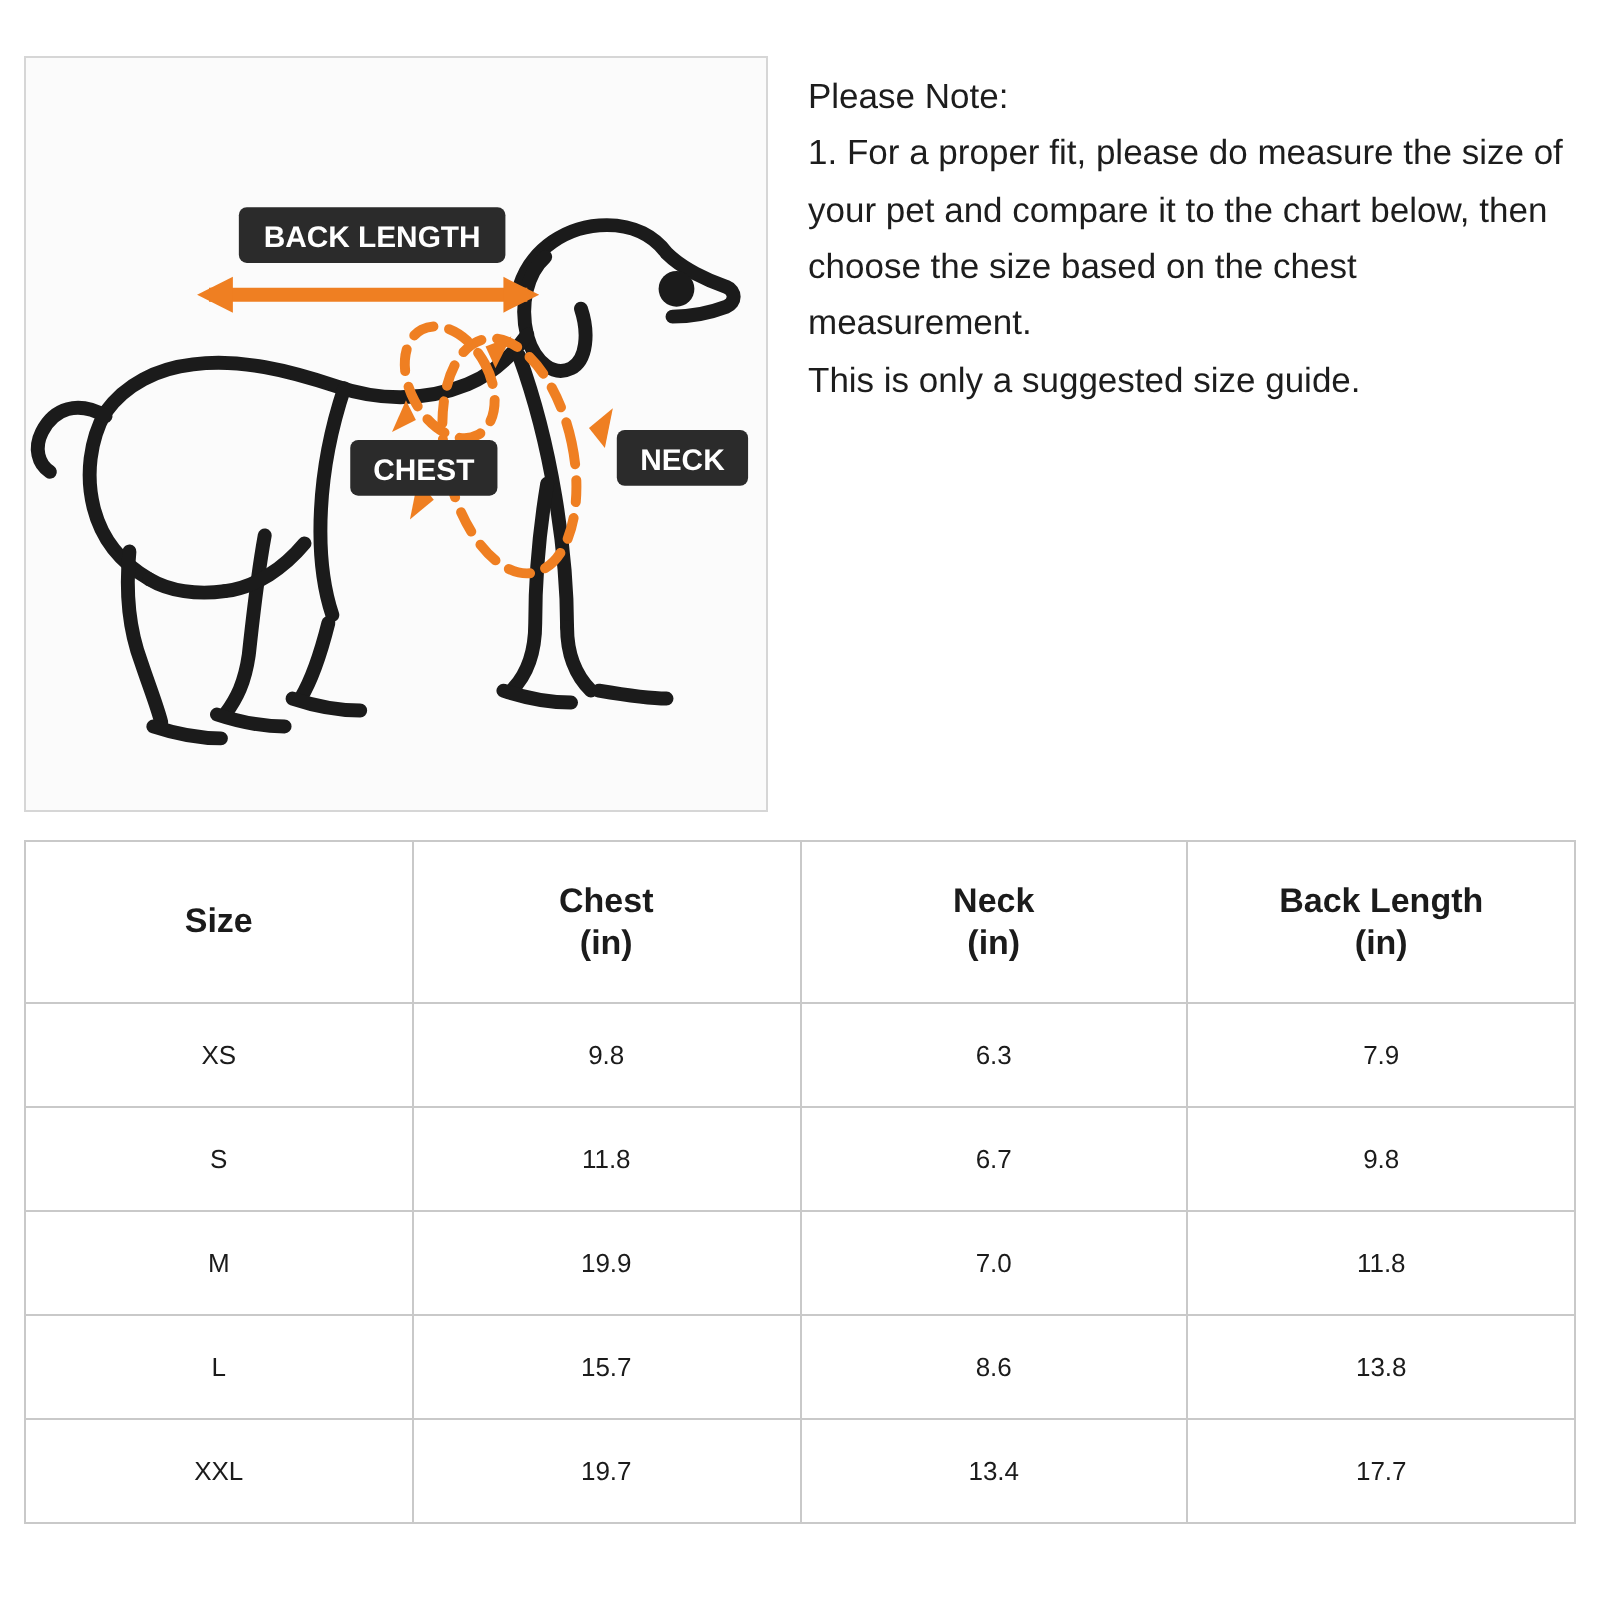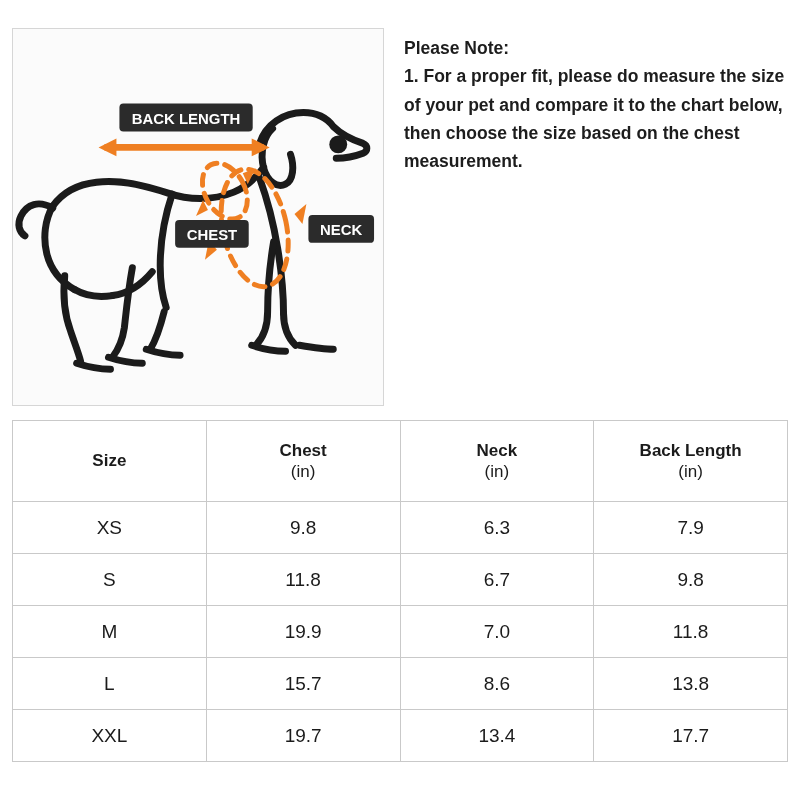--- a/index.html
+++ b/index.html
@@ -46,21 +46,20 @@
     height: 100%;
   }
 
   .note {
     flex: 1 1 auto;
     padding-left: 20px;
     padding-top: 6px;
     font-size: 17.5px;
     line-height: 1.62;
     color: #1d1d1d;
-    font-weight: bold;
   }
   .note div { white-space: normal; }
 
   
   .table-wrap {
     position: absolute;
     left: 12px;
     top: 420px;
     width: 776px;
   }
@@ -77,25 +76,25 @@
     color: #1b1b1b;
   }
   table.size-table th {
     height: 78px;
     font-size: 17px;
     font-weight: bold;
     line-height: 1.25;
   }
   table.size-table th .sub {
     display: block;
-    font-weight: normal;
+    font-weight: bold;
   }
   table.size-table td {
     height: 49px;
-    font-size: 19px;
+    font-size: 13px;
   }
   col.c1 { width: 25%; }
   col.c2 { width: 25%; }
   col.c3 { width: 25%; }
   col.c4 { width: 25%; }
 
   
   .tag-text {
     font-family: "Liberation Sans", sans-serif;
     font-weight: bold;
@@ -181,20 +180,21 @@
           <rect x="297" y="187" width="66" height="28" rx="4" fill="#2b2b2b"></rect>
           <text class="tag-text" x="330" y="207" font-size="15" text-anchor="middle">NECK</text>
         </g>
 
       </svg>
     </div>
 
     <div class="note">
       <div>Please Note:</div>
       <div>1. For a proper fit, please do measure the size of your pet and compare it to the chart below, then choose the size based on the chest measurement.</div>
+      <div>This is only a suggested size guide.</div>
     </div>
   </div>
 
   <div class="table-wrap">
     <table class="size-table">
       <colgroup>
           <col class="c1">
           <col class="c2">
           <col class="c3">
           <col class="c4">

